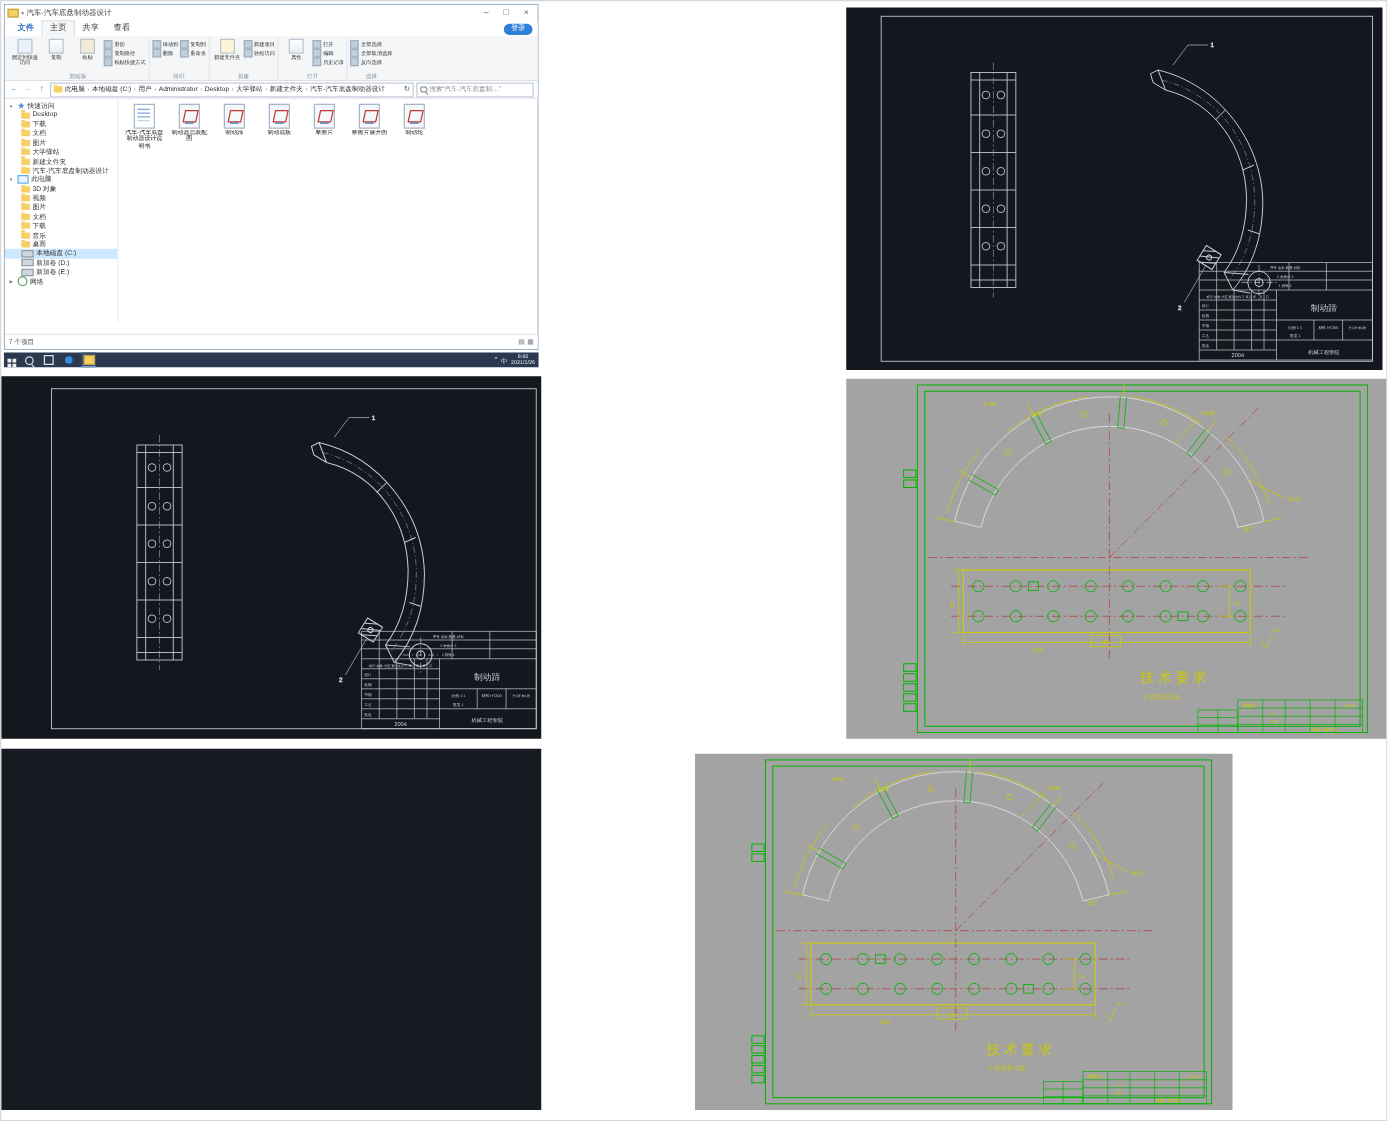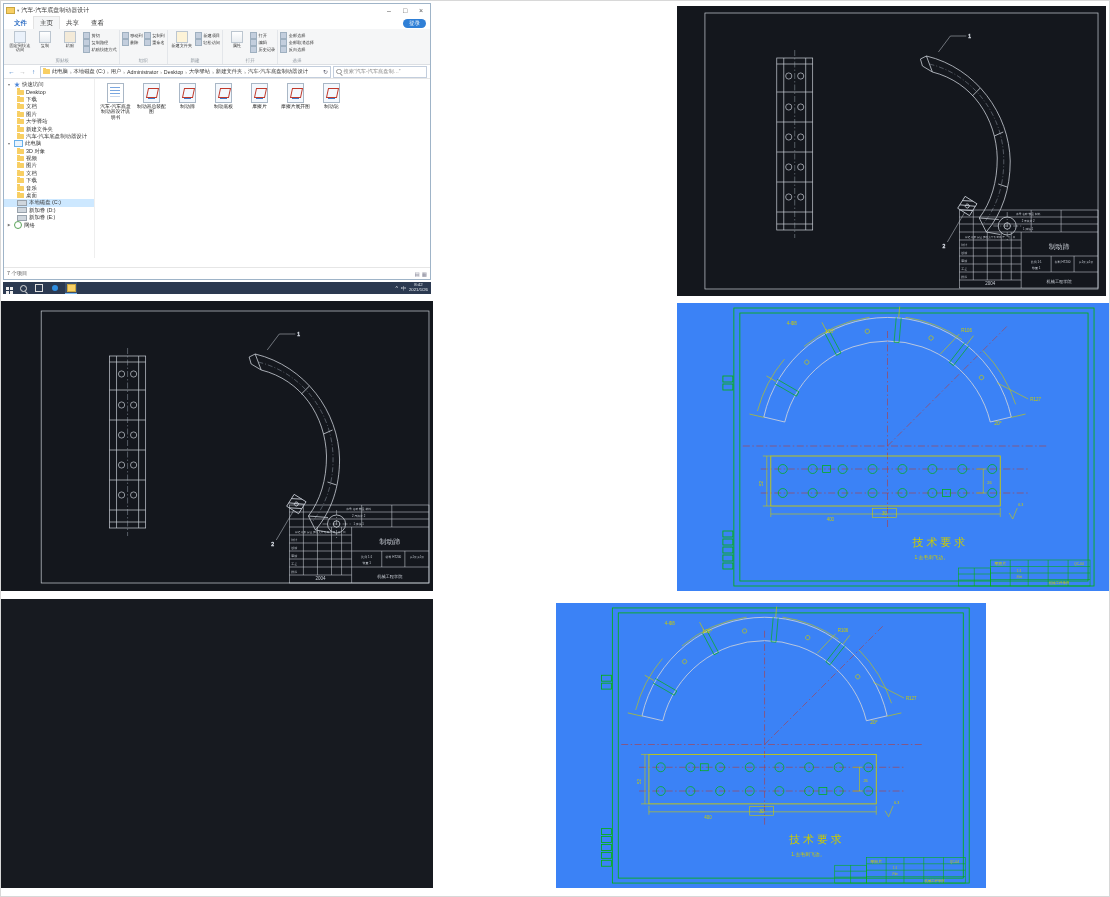--- a/index.html
+++ b/index.html
@@ -1,19 +1,19 @@
 <!DOCTYPE html>
 <html><head>
 <meta charset="utf-8">
 <style>
   html,body{margin:0;padding:0;background:#fff;font-family:"Liberation Sans","DejaVu Sans",sans-serif;}
   .canvas{position:relative;width:1110px;height:897px;background:#ffffff;border:1px solid #d8d8d8;box-sizing:border-box;overflow:hidden;}
   section.panel{position:absolute;overflow:hidden;}
   .dark1{background:#14171d;}
-  .dark2{background:#3b82f6;}
+  .dark2{background:#a3a3a3;}
   .dark3{background:#171a20;}
   .cadsvg{display:block;width:100%;height:100%;}
   svg text{font-family:"Liberation Sans","DejaVu Sans",sans-serif;}
 
   
   .ex-window{position:absolute;left:0;top:0;width:428px;height:277px;background:#fff;border:1px solid #9fb4c8;box-sizing:border-box;}
   .titlebar{height:13px;display:flex;align-items:center;padding:0 2px;font-size:6px;color:#444;gap:2px;}
   .tb-appicon{width:7px;height:5.5px;background:#f8cf64;border:0.5px solid #caa63f;}
   .tb-spacer{flex:1;}
   .wc{width:14px;height:11px;line-height:11px;text-align:center;font-size:7px;color:#555;}

